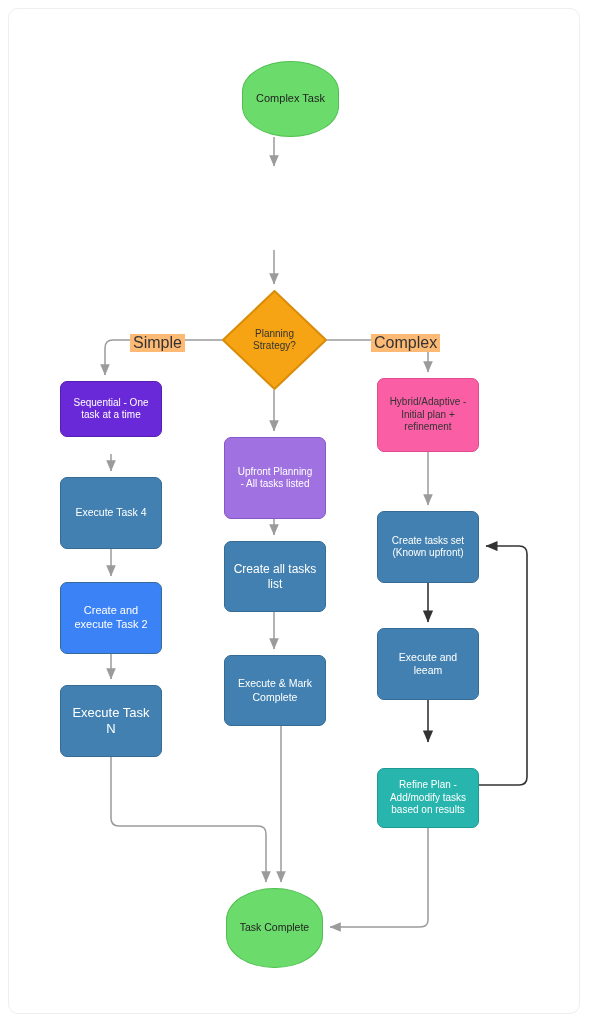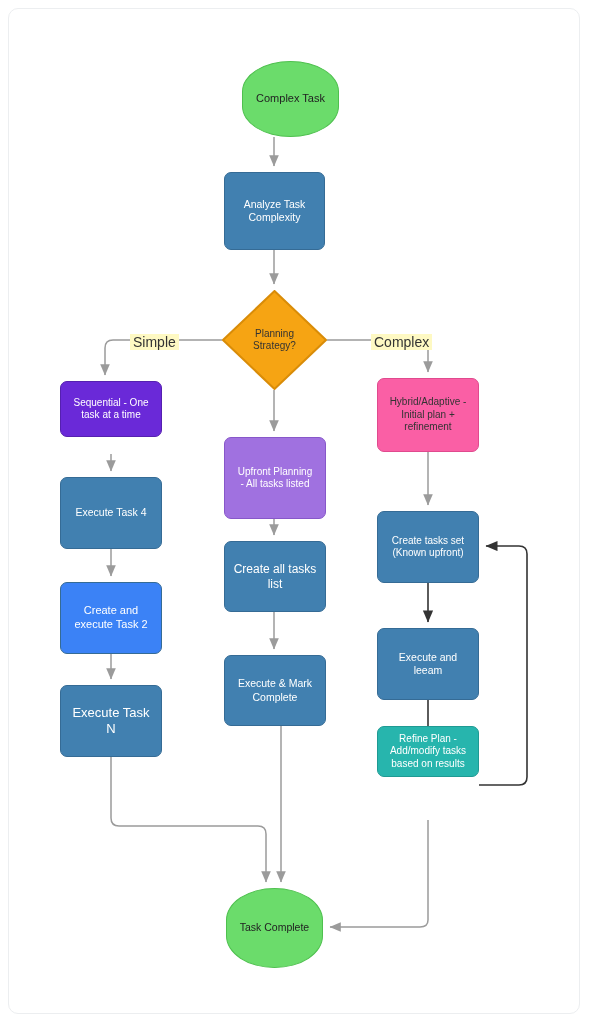--- a/index.html
+++ b/index.html
@@ -60,23 +60,23 @@
     position: absolute;
     left: 0; top: 0;
     width: 100%; height: 100%;
   }
   .diamond-label {
     position: relative;
     z-index: 2;
   }
   .edge-label {
     position: absolute;
-    font-size: 14px;
+    font-size: 16px;
     color: #333333;
-    background: #fef9c3;
+    background: #fdba74;
     padding: 0 3px;
     white-space: nowrap;
   }
 </style>
 </head>
 <body>
 
 <div id="canvas">
 
   <div id="card"></div>
@@ -125,24 +125,20 @@
       <path d="M428,700 L428,742" marker-end="url(#arrow-dark)"></path>
 
       <path d="M479,785 L519,785 Q527,785 527,777 L527,554 Q527,546 519,546 L486,546" marker-end="url(#arrow-dark)"></path>
     </g>
   </svg>
 
   <div class="node stadium" style="left:242px;top:61px;width:97px;height:76px;background:#6BDC6B;border:1.5px solid #4fc04f;color:#222222;font-size:11px;">
     <span>Complex Task</span>
   </div>
 
-  <div class="node rect" style="left:224px;top:172px;width:101px;height:78px;background:#4180B0;border:1.5px solid #356b95;color:#ffffff;font-size:10.5px;">
-    <span>Analyze Task
-Complexity</span>
-  </div>
 
   <div class="node diamond" style="left:222px;top:290px;width:105px;height:100px;color:#333333;font-size:10px;">
     <svg class="diamond-shape" viewBox="0 0 105 100" preserveAspectRatio="none">
       <polygon points="52.5,1 104,50 52.5,99 1,50" fill="#F6A413" stroke="#d98c08" stroke-width="2"></polygon>
     </svg>
     <span class="diamond-label">Planning
 Strategy?</span>
   </div>
 
   <div class="node rect" style="left:60px;top:381px;width:102px;height:56px;background:#6A29D8;border:1.5px solid #5520b0;color:#ffffff;font-size:10px;">
@@ -187,21 +183,21 @@
   <div class="node rect" style="left:377px;top:511px;width:102px;height:72px;background:#4180B0;border:1.5px solid #356b95;color:#ffffff;font-size:10px;">
     <span>Create tasks set
 (Known upfront)</span>
   </div>
 
   <div class="node rect" style="left:377px;top:628px;width:102px;height:72px;background:#4180B0;border:1.5px solid #356b95;color:#ffffff;font-size:10.5px;">
     <span>Execute and
 leeam</span>
   </div>
 
-  <div class="node rect" style="left:377px;top:726px;width:102px;height:51px;background:#27B5AD;border:1.5px solid #1f9a93;color:#ffffff;font-size:10px;">
+  <div class="node rect" style="left:377px;top:768px;width:102px;height:60px;background:#27B5AD;border:1.5px solid #1f9a93;color:#ffffff;font-size:10px;">
     <span>Refine Plan -
 Add/modify tasks
 based on results</span>
   </div>
 
   <div class="node stadium" style="left:226px;top:888px;width:97px;height:80px;background:#6BDC6B;border:1.5px solid #4fc04f;color:#222222;font-size:10.5px;">
     <span>Task Complete</span>
   </div>
 
   <div class="edge-label" style="left:130px;top:334px;">

